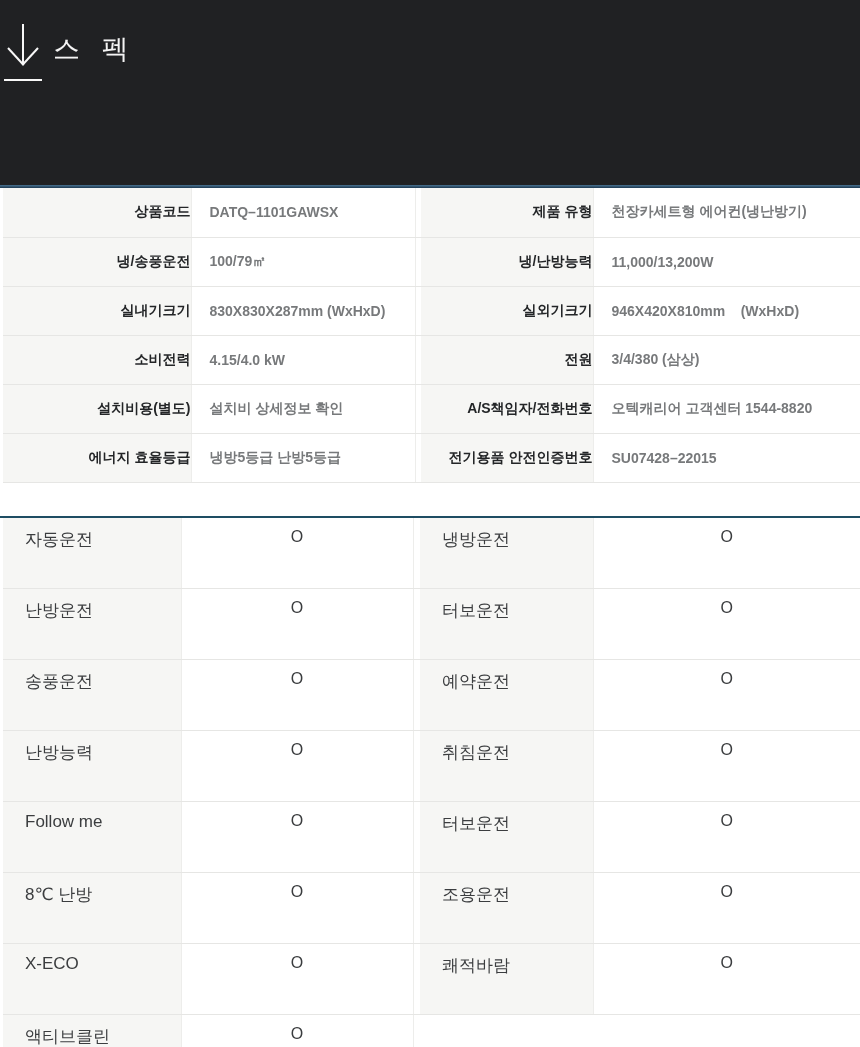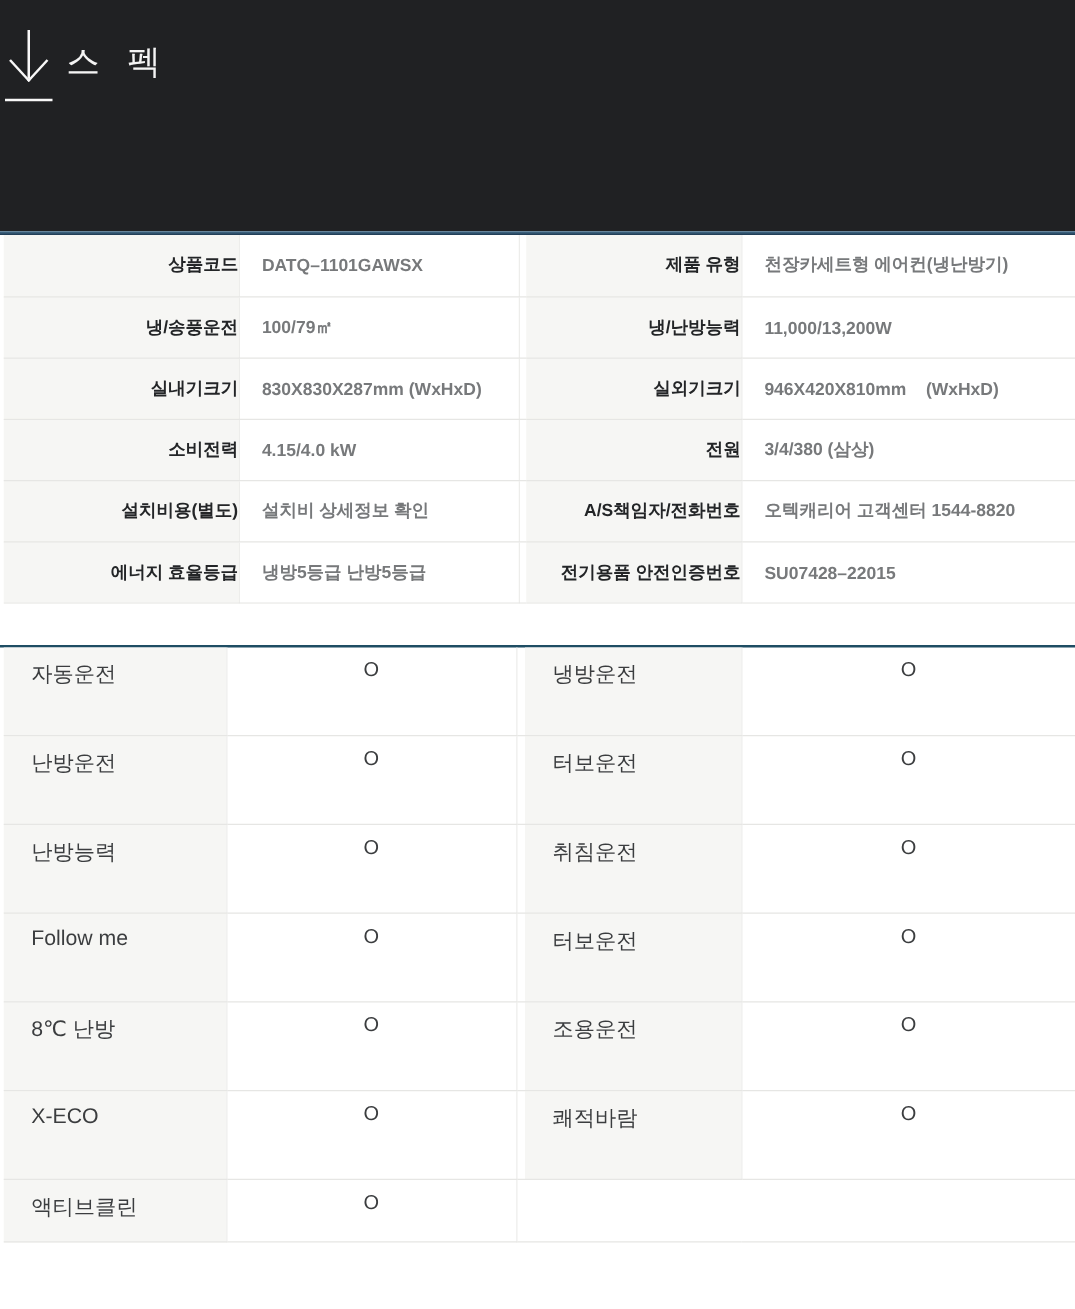--- a/index.html
+++ b/index.html
@@ -155,20 +155,27 @@
         <td class="val">O</td>
       </tr>
       <tr>
         <td class="lbl">난방운전</td>
         <td class="val">O</td>
         <td class="gap"></td>
         <td class="lbl">터보운전</td>
         <td class="val">O</td>
       </tr>
       <tr>
+        <td class="lbl">송풍운전</td>
+        <td class="val">O</td>
+        <td class="gap"></td>
+        <td class="lbl">예약운전</td>
+        <td class="val">O</td>
+      </tr>
+      <tr>
         <td class="lbl">난방능력</td>
         <td class="val">O</td>
         <td class="gap"></td>
         <td class="lbl">취침운전</td>
         <td class="val">O</td>
       </tr>
       <tr>
         <td class="lbl">Follow me</td>
         <td class="val">O</td>
         <td class="gap"></td>

